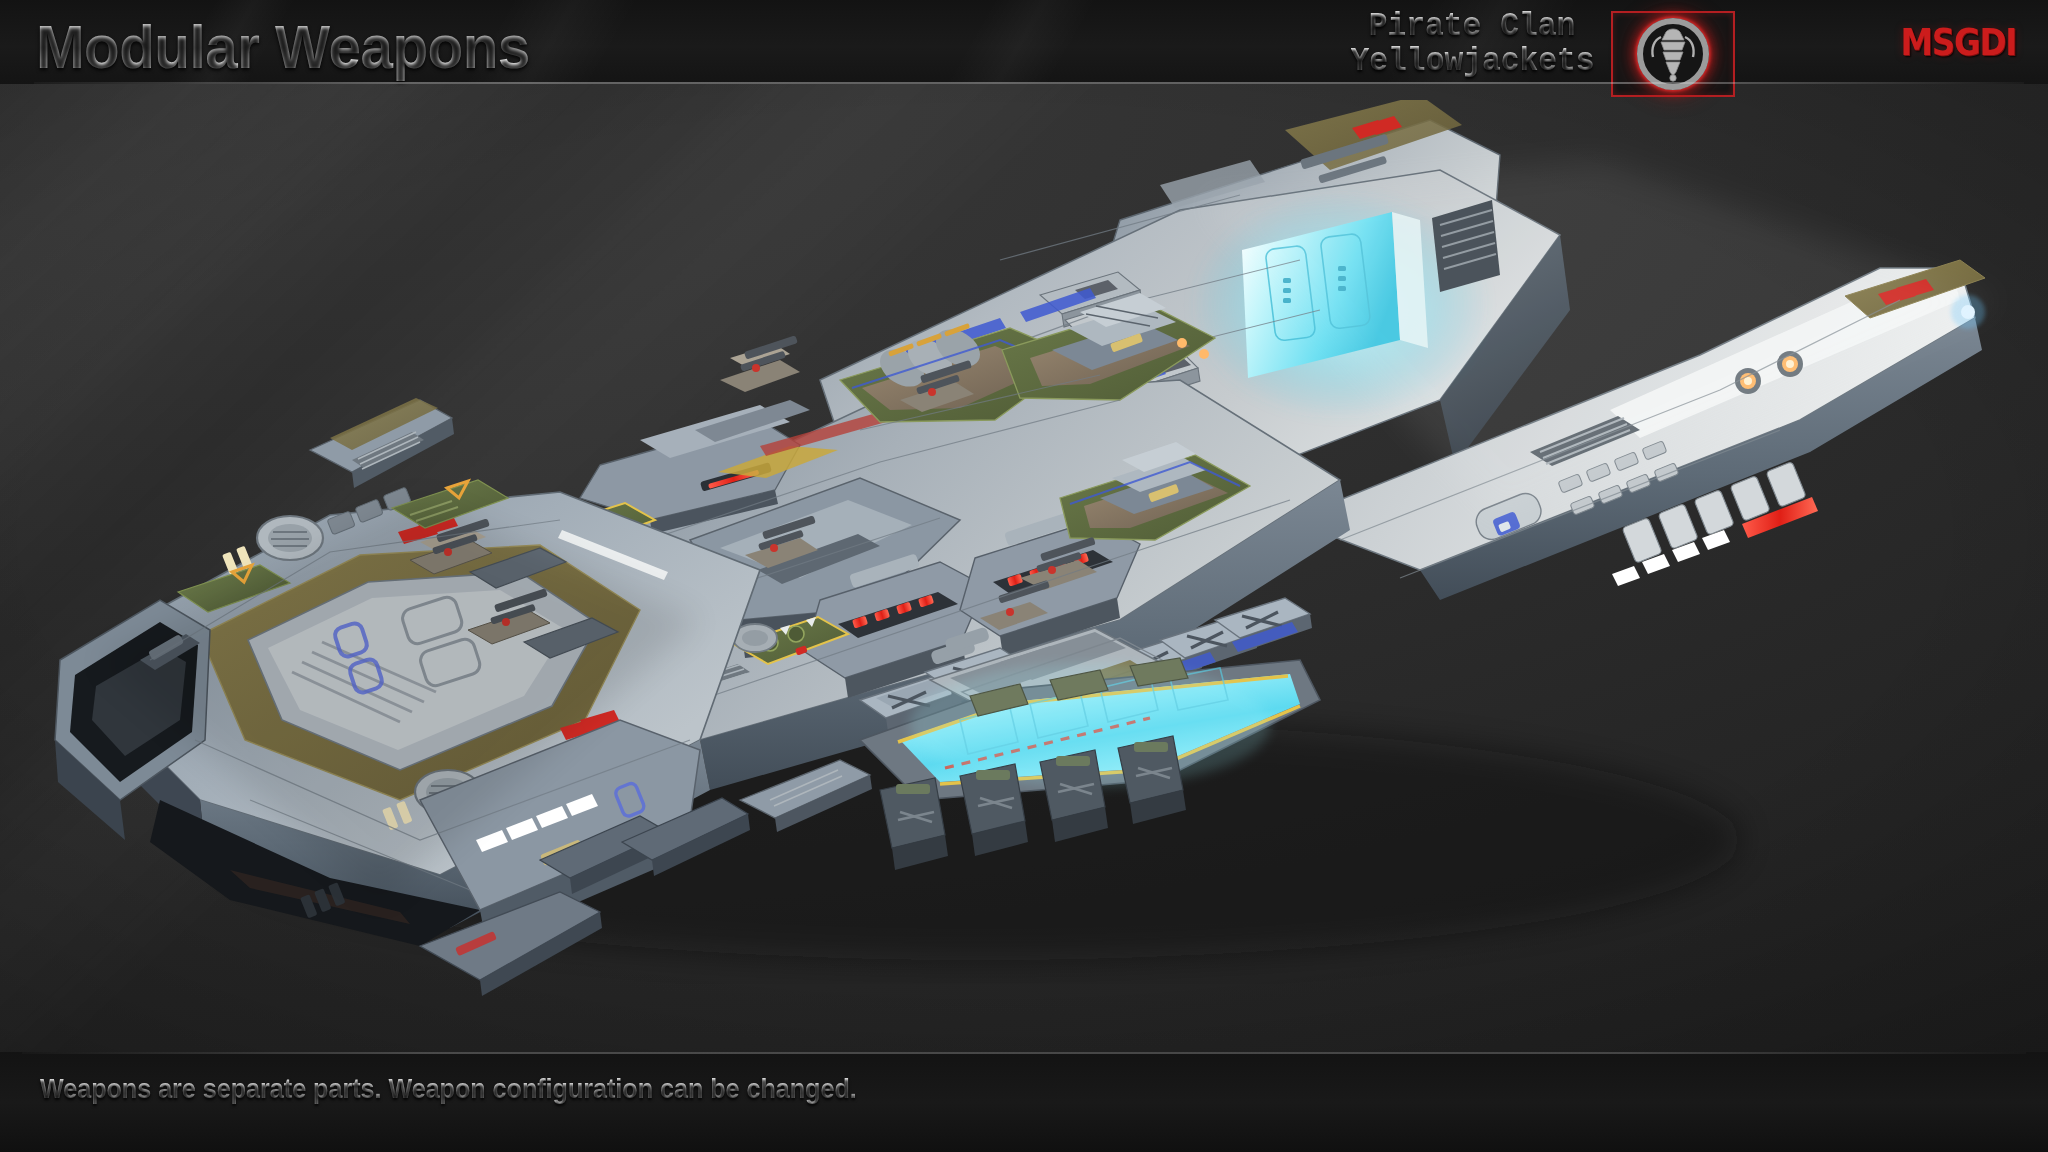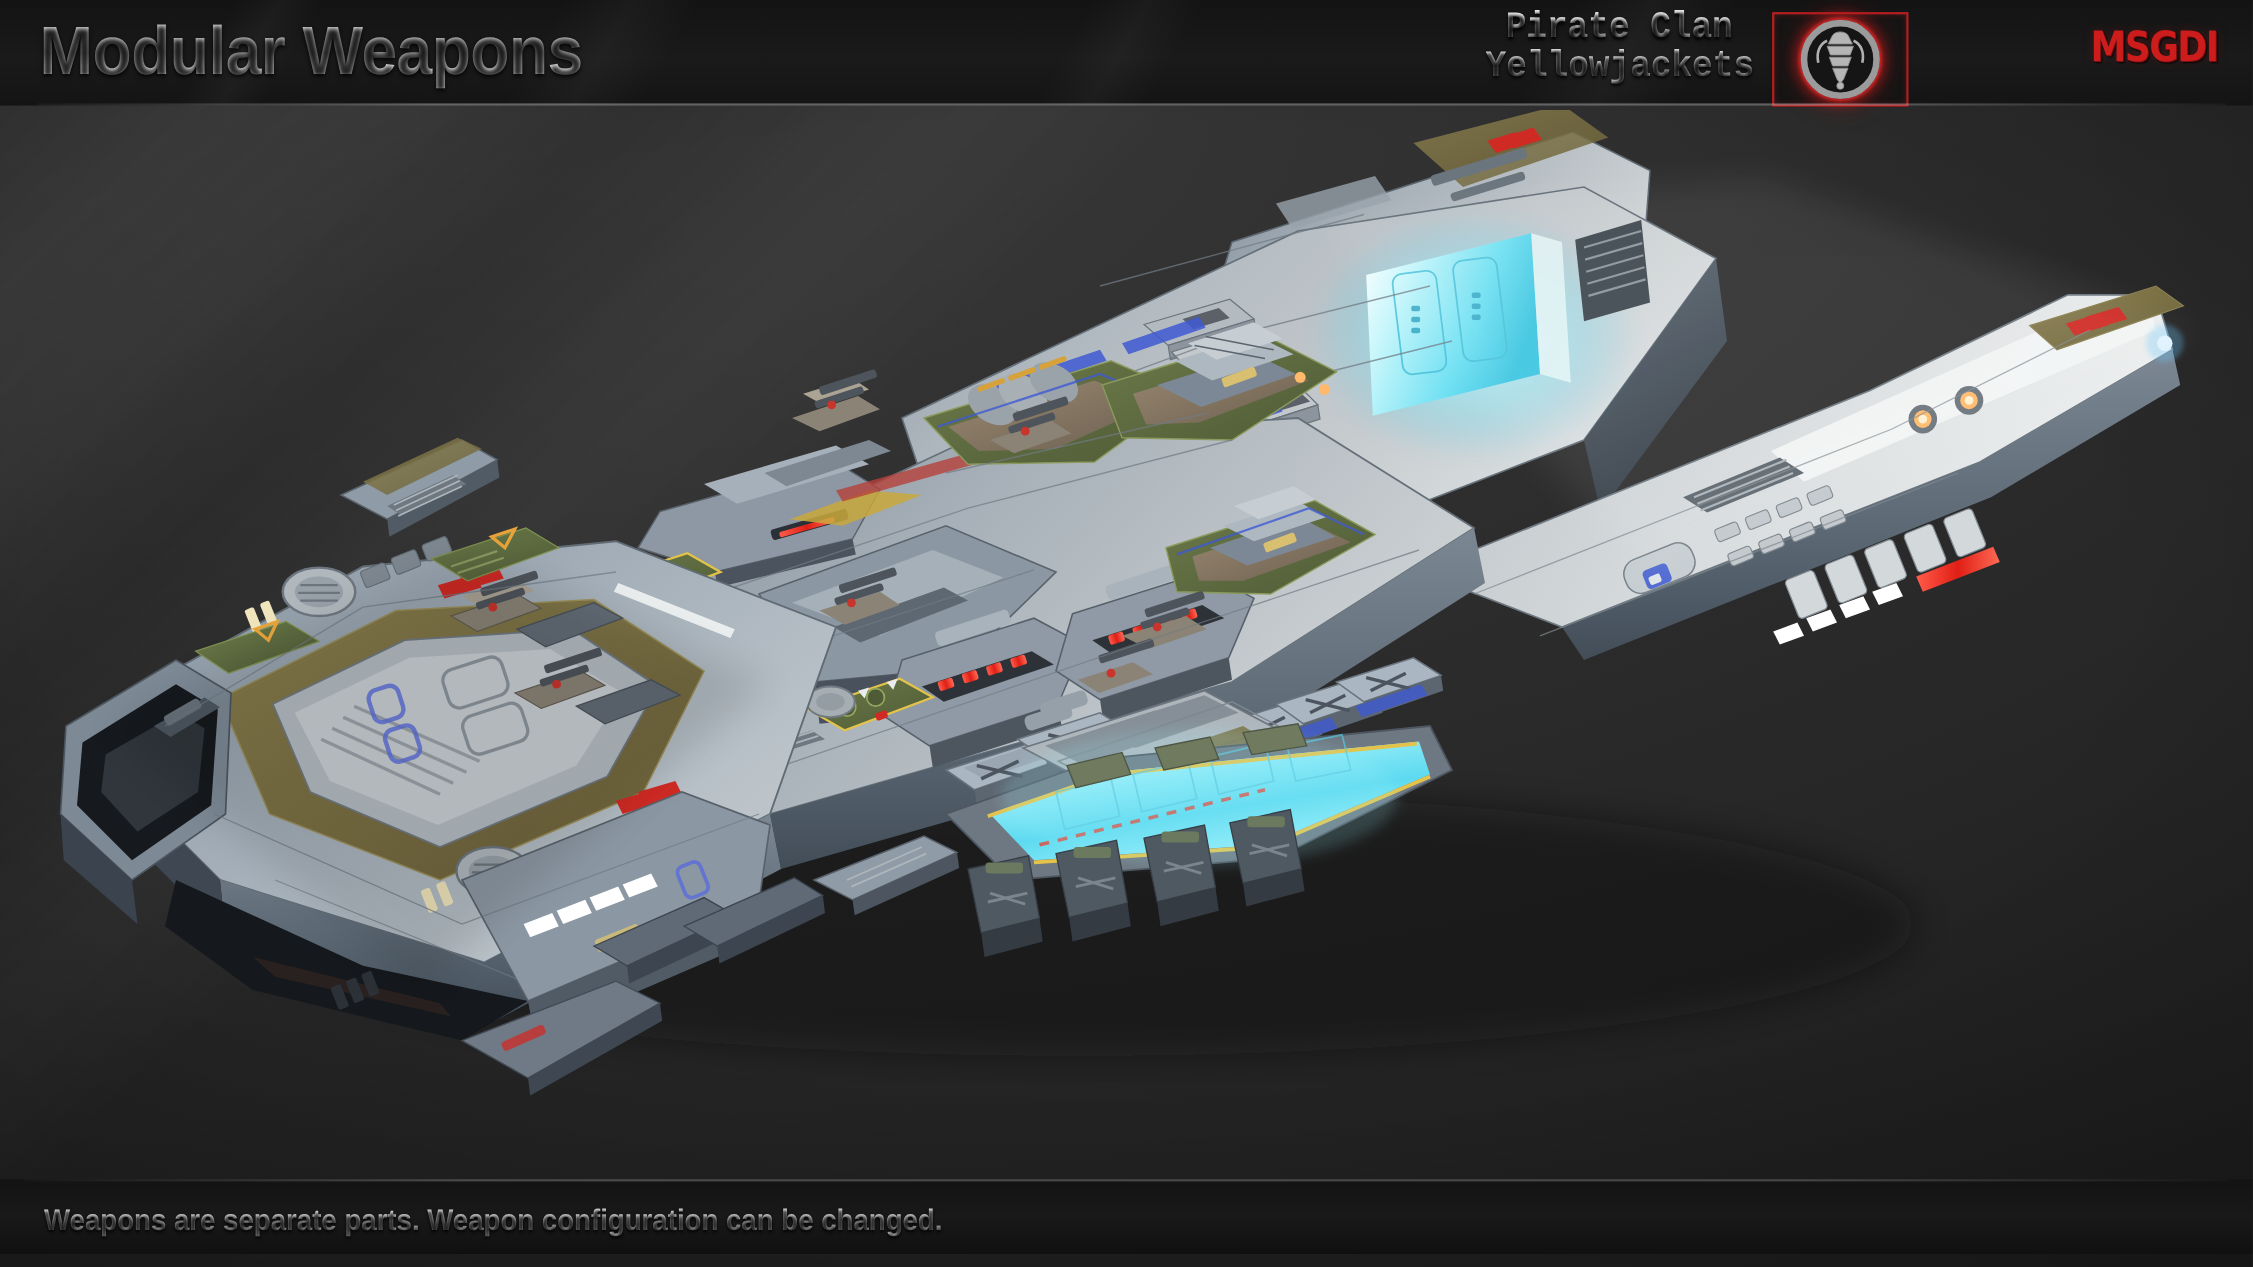--- a/index.html
+++ b/index.html
@@ -37,21 +37,21 @@
     background: linear-gradient(90deg, rgba(0,0,0,0) 0%, rgba(0,0,0,0.22) 50%, rgba(0,0,0,0) 100%);
   }
   .bg-vig {
     position:absolute; inset:0;
     background: radial-gradient(120% 95% at 48% 46%, rgba(0,0,0,0) 38%, rgba(0,0,0,0.34) 78%, rgba(0,0,0,0.62) 100%);
     pointer-events:none;
   }
 
   
   #header {
-    position:absolute; left:0; top:0; width:2048px; height:96px;
+    position:absolute; left:0; top:0; width:2048px; height:84px;
     background: linear-gradient(180deg, #131313 0%, #1a1a1a 55%, #141414 100%);
     z-index: 40;
   }
   #header::after {
     content:""; position:absolute; left:34px; right:24px; bottom:0; height:2px;
     background: linear-gradient(90deg, rgba(255,255,255,0.03), rgba(210,210,210,0.42) 18%, rgba(210,210,210,0.40) 82%, rgba(255,255,255,0.03));
   }
   .hdr-streaks { position:absolute; inset:0; overflow:hidden; }
   .hdr-streak {
     position:absolute; top:-60px; height:260px; width:70px;
@@ -117,21 +117,21 @@
     letter-spacing: -1.5px;
     transform: scaleX(0.86);
     color: #cc1c1c;
     text-shadow: 1px 1px 0 #7b0e0e, 2px 2px 2px rgba(0,0,0,0.85), 0 0 10px rgba(200,20,20,0.25);
     font-family: "DejaVu Sans", sans-serif;
     white-space:nowrap;
   }
 
   
   #footer {
-    position:absolute; left:0; bottom:12px; width:2048px; height:68px;
+    position:absolute; left:0; bottom:0; width:2048px; height:100px;
     background: linear-gradient(180deg,#131313 0%, #191919 50%, #101010 100%);
     z-index: 40;
   }
   #footer::before {
     content:""; position:absolute; left:22px; right:22px; top:0; height:2px;
     background: linear-gradient(90deg, rgba(255,255,255,0.02), rgba(200,200,200,0.30) 20%, rgba(200,200,200,0.28) 80%, rgba(255,255,255,0.02));
   }
   #caption {
     position:absolute; left:40px; top:22px;
     font-size: 27px; font-weight:700;

